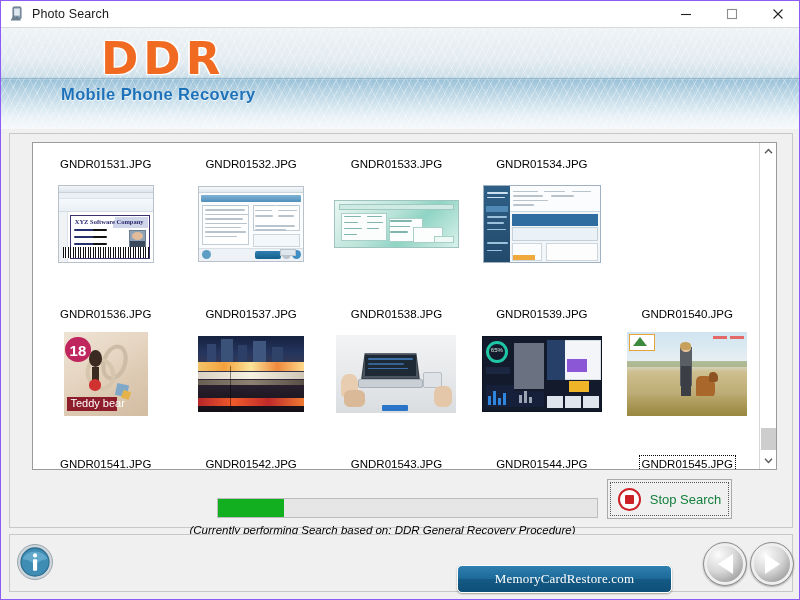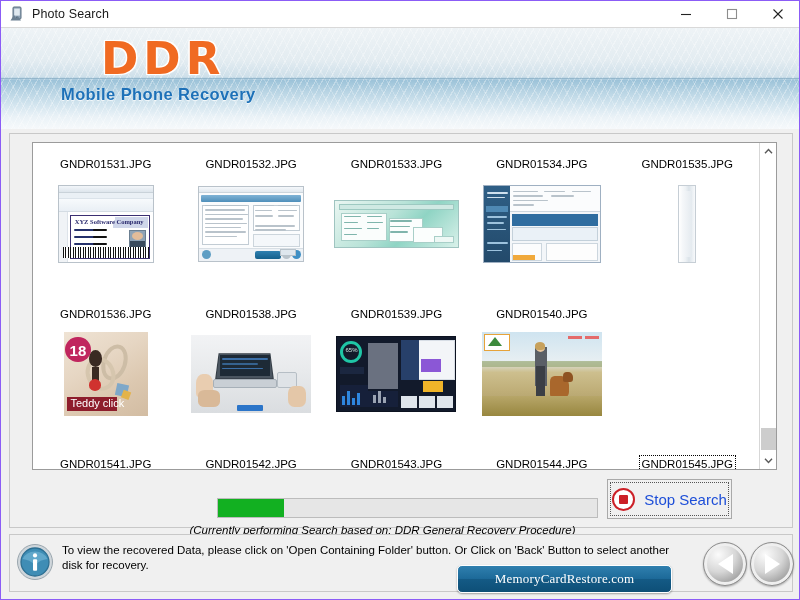--- a/index.html
+++ b/index.html
@@ -175,21 +175,21 @@
   .stop-ico {
     width: 23px; height: 23px; border-radius: 50%;
     border: 2.2px solid #cc2027;
     display: flex; align-items: center; justify-content: center;
     background: #fff;
   }
   .stop-ico i {
     display: block; width: 9px; height: 9px;
     background: #cc2027; border-radius: 1px;
   }
-  .stop-txt { font-size: 15px; color: #1d4ed8; }
+  .stop-txt { font-size: 13px; color: #15803d; }
 
   
   .vscroll {
     position: absolute; right: 0; top: 0;
     width: 17px; height: 100%;
     background: #ffffff;
     border-left: 1px solid #d7d7d7;
   }
   .sb-arrow {
     position: absolute; left: 0; width: 17px; height: 17px;
@@ -404,45 +404,54 @@
                   <span class="tick" style="left: 25%; top: 6%; width: 22%;"></span>
                   <span class="tick" style="left: 52%; top: 6%; width: 18%;"></span>
                   <span class="tick" style="left: 76%; top: 6%; width: 16%;"></span>
                   <span class="tick" style="left: 25%; top: 12%; width: 26%;"></span>
                   <span class="tick" style="left: 58%; top: 12%; width: 20%;"></span>
                   <span class="tick" style="left: 25%; top: 18%; width: 30%;"></span>
                   <span class="tick" style="left: 25%; top: 24%; width: 18%;"></span>
                 </div>
               </div>
             </div>
-            <div class="cell">
-              <div class="cell-label">GNDR01535.JPG</div>
-              <div class="thumb-holder">
-                <div class="thumb" style="width: 18px; height: 78px; border: 1px solid rgb(198, 206, 213); background: linear-gradient(to right, rgb(255, 255, 255), rgb(238, 242, 245) 40%, rgb(219, 227, 233) 62%, rgb(247, 249, 251) 100%);">
-                  <div style="position:absolute;left:3px;right:3px;top:5px;bottom:5px;background:linear-gradient(to right,#f6f8fa,#e4eaef)"></div>
-                </div>
-              </div>
-            </div>
           </div>
           <div class="row">
             <div class="cell">
               <div class="cell-label">GNDR01536.JPG</div>
               <div class="thumb-holder">
                 <div class="thumb" style="width: 84px; height: 84px; background: linear-gradient(150deg, rgb(239, 227, 212) 0%, rgb(230, 214, 195) 38%, rgb(220, 200, 176) 68%, rgb(210, 188, 162) 100%);">
                   <div style="position:absolute;left:46%;top:14%;width:30%;height:44%;border:4px solid #cdbda6;border-radius:50%;transform:rotate(18deg)"></div>
                   <div style="position:absolute;left:26%;top:30%;width:34%;height:40%;border:4px solid #d6c6ae;border-radius:50%;transform:rotate(-22deg)"></div>
                   <div style="position:absolute;left:30%;top:22%;width:16%;height:20%;border-radius:50%;background:#3a2a22"></div>
                   <div style="position:absolute;left:34%;top:42%;width:8%;height:16%;background:#3a2a22"></div>
                   <div style="position:absolute;left:30%;top:56%;width:15%;height:14%;border-radius:50%;background:#d0322f"></div>
                   <div style="position:absolute;left:62%;top:62%;width:14%;height:14%;background:#7fa8c9;transform:rotate(12deg)"></div>
                   <div style="position:absolute;left:70%;top:70%;width:10%;height:10%;background:#e3b34a;transform:rotate(20deg)"></div>
                   <div style="position:absolute;left:2%;top:6%;width:30%;height:30%;border-radius:50%;background:#c0265e"></div>
                   <div style="position:absolute;left:7%;top:12%;font:bold 15px 'Liberation Sans',sans-serif;color:#fff">18</div>
                   <div style="position:absolute;left:4%;bottom:6%;width:60%;height:17%;background:#8e1d2c"></div>
-                  <div style="position:absolute;left:8%;bottom:8.5%;font:11px 'Liberation Sans',sans-serif;color:#fff">Teddy click</div>
+                  <div style="position:absolute;left:8%;bottom:8.5%;font:11px 'Liberation Sans',sans-serif;color:#fff">Teddy bear</div>
+                </div>
+              </div>
+            </div>
+            <div class="cell">
+              <div class="cell-label">GNDR01537.JPG</div>
+              <div class="thumb-holder">
+                <div class="thumb" style="width: 106px; height: 76px; background: linear-gradient(rgb(22, 33, 63) 0%, rgb(36, 53, 94) 22%, rgb(59, 58, 82) 40%, rgb(42, 34, 48) 62%, rgb(20, 15, 22) 100%);">
+                  <div style="position:absolute;left:8%;top:10%;width:9%;height:26%;background:#31456e"></div>
+                  <div style="position:absolute;left:22%;top:4%;width:11%;height:32%;background:#3a5178"></div>
+                  <div style="position:absolute;left:38%;top:12%;width:8%;height:24%;background:#2c4067"></div>
+                  <div style="position:absolute;left:52%;top:6%;width:12%;height:30%;background:#3f567e"></div>
+                  <div style="position:absolute;left:70%;top:14%;width:10%;height:22%;background:#2f4369"></div>
+                  <div style="position:absolute;left:0;right:0;top:34%;height:12%;background:linear-gradient(to right,#f2c46a,#f4a23c,#fbe49a,#f08a3c,#ffd98a)"></div>
+                  <div style="position:absolute;left:0;right:0;top:48%;height:8%;background:linear-gradient(to right,#d9d2c4,#f7f1e2,#cfc6b6)"></div>
+                  <div style="position:absolute;left:0;right:0;top:58%;height:6%;background:linear-gradient(to right,#6a5d52,#8d8173,#5a4f46)"></div>
+                  <div style="position:absolute;left:0;right:0;bottom:8%;height:10%;background:linear-gradient(to right,#b8252a,#f05a2a,#c02a2a,#ef7a33)"></div>
+                  <div style="position:absolute;left:30%;top:40%;width:1.5px;height:60%;background:rgba(0,0,0,.45)"></div>
                 </div>
               </div>
             </div>
             <div class="cell">
               <div class="cell-label">GNDR01538.JPG</div>
               <div class="thumb-holder">
                 <div class="thumb" style="width: 120px; height: 78px; background: linear-gradient(rgb(242, 243, 245) 0%, rgb(232, 234, 236) 45%, rgb(218, 221, 224) 100%);">
                   <div style="position:absolute;left:22%;top:22%;width:46%;height:34%;background:#4a5560;transform:perspective(60px) rotateX(16deg);border:1px solid #333c45"></div>
                   <div style="position:absolute;left:24%;top:25%;width:42%;height:28%;background:#1d2a36"></div>
                   <div style="position:absolute;left:18%;top:56%;width:54%;height:12%;background:#c9cfd5;border:1px solid #a7b0b8;border-radius:2px"></div>
@@ -559,21 +568,20 @@
       <svg width="38" height="38" viewBox="0 0 38 38">
         <circle cx="19" cy="19" r="17.5" fill="#cfd6db" stroke="#9aa6ae" stroke-width="1"></circle>
         <circle cx="19" cy="19" r="14" fill="#3f8db5"></circle>
         <circle cx="19" cy="19" r="14" fill="none" stroke="#2d6f92" stroke-width="1.3"></circle>
         <path d="M19 8.5 A14 14 0 0 1 31.5 16 A20 20 0 0 0 19 22 A20 20 0 0 0 6.5 16 A14 14 0 0 1 19 8.5 Z" fill="#7ec0dd" opacity=".55"></path>
         <circle cx="19" cy="12.4" r="2.1" fill="#ffffff"></circle>
         <rect x="17" y="16.3" width="4.1" height="11.4" rx="1" fill="#ffffff"></rect>
       </svg>
     </div>
 
-    <div class="footer-text">To view the recovered Data, please click on 'Open Containing Folder' button. Or Click on 'Back' Button to select another disk for recovery.</div>
 
     <div class="brand">
       <span>MemoryCardRestore.com</span>
     </div>
 
     <div class="navbtn back">
       <span class="tri left"></span>
     </div>
     <div class="navbtn fwd">
       <span class="tri right"></span>

